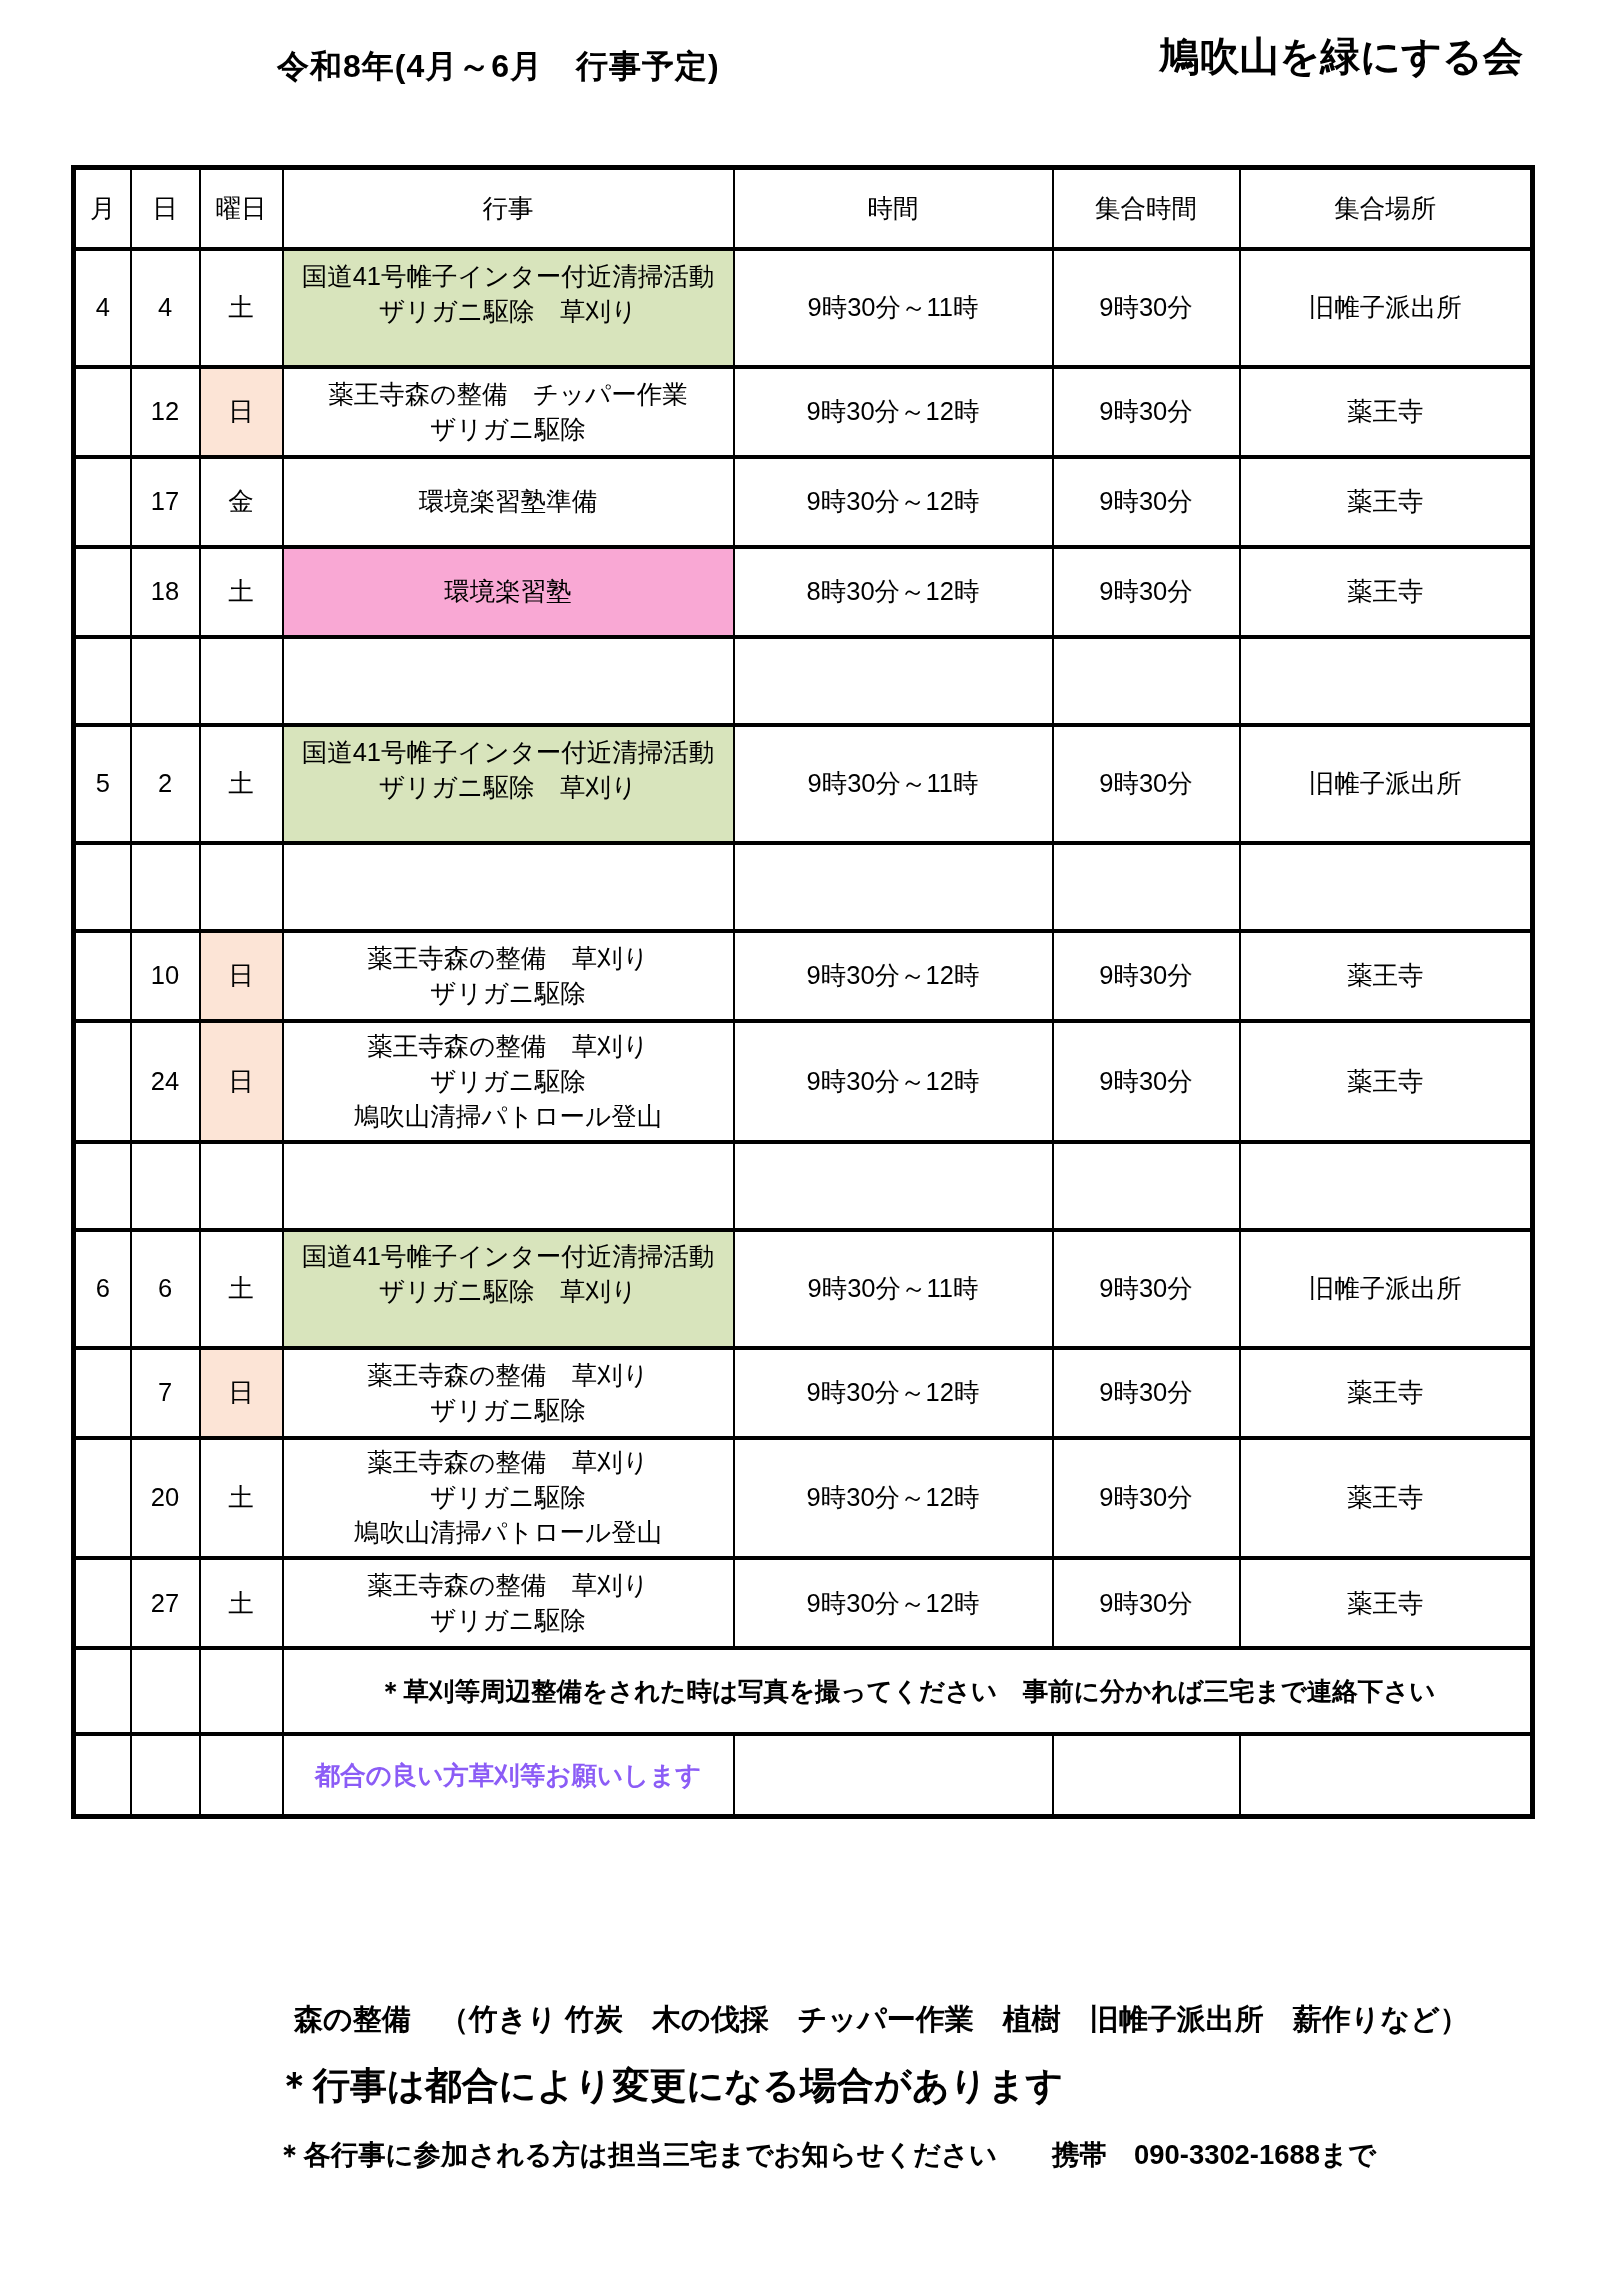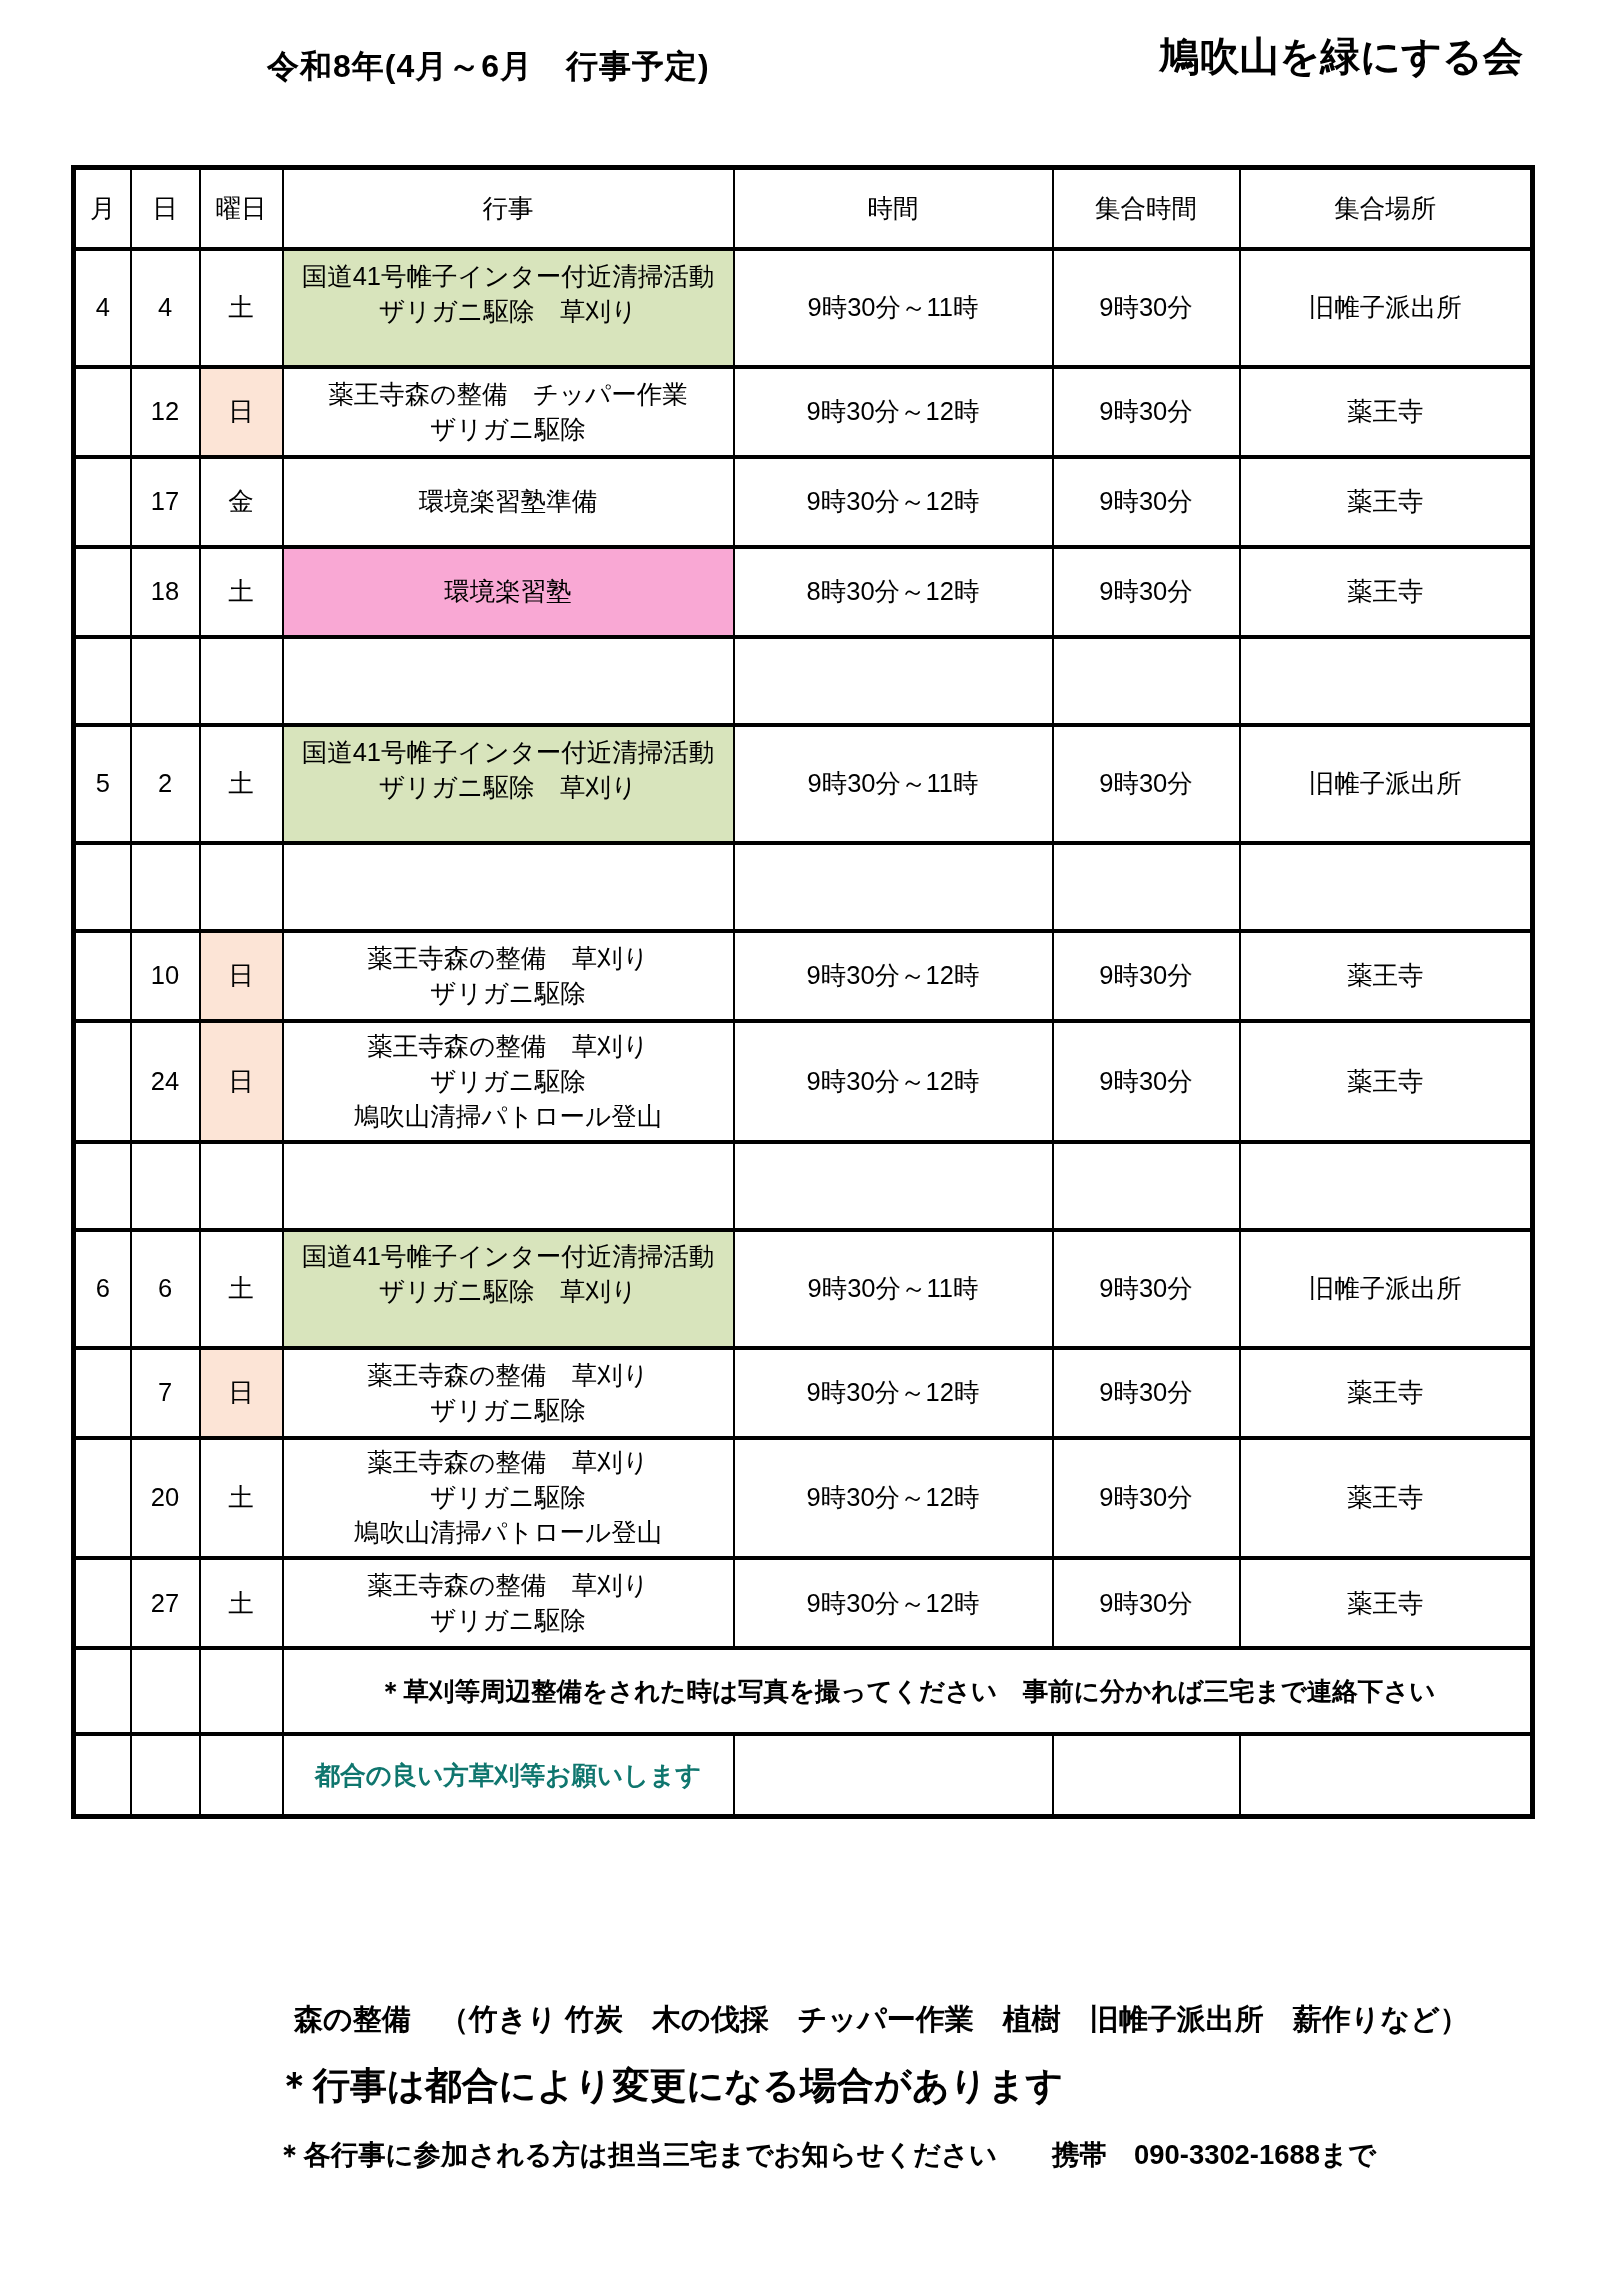--- a/index.html
+++ b/index.html
@@ -6,21 +6,21 @@
   .page {
     position: relative;
     width: 1621px;
     height: 2292px;
     background: #ffffff;
     font-family: "Liberation Sans", "DejaVu Sans", sans-serif;
     color: #000000;
   }
   .title-left {
     position: absolute;
-    left: 267px; top: 45px;
+    left: 277px; top: 45px;
     font-size: 32px;
     font-weight: 600;
     letter-spacing: 1px;
     white-space: nowrap;
   }
   .title-right {
     position: absolute;
     right: 98px; top: 29px;
     font-size: 40px;
     font-weight: 700;
@@ -267,21 +267,21 @@
         <tr class="row-note-merged">
           <td></td>
           <td></td>
           <td></td>
           <td class="cell-note-merged" colspan="4">＊草刈等周辺整備をされた時は写真を撮ってください　事前に分かれば三宅まで連絡下さい</td>
         </tr>
         <tr class="row-note-blue">
           <td></td>
           <td></td>
           <td></td>
-          <td class="cell-note-blue" style="color: #0f766e;">都合の良い方草刈等お願いします</td>
+          <td class="cell-note-blue" style="color: #8b5cf6;">都合の良い方草刈等お願いします</td>
           <td></td>
           <td></td>
           <td></td>
         </tr>
       </tbody>
   </table>
 
   <div class="footer-forest">森の整備　（竹きり 竹炭　木の伐採　チッパー作業　植樹　旧帷子派出所　薪作りなど）</div>
   <div class="footer-note1">＊行事は都合により変更になる場合があります</div>
   <div class="footer-note2">＊各行事に参加される方は担当三宅までお知らせください　　携帯　090-3302-1688まで</div>

